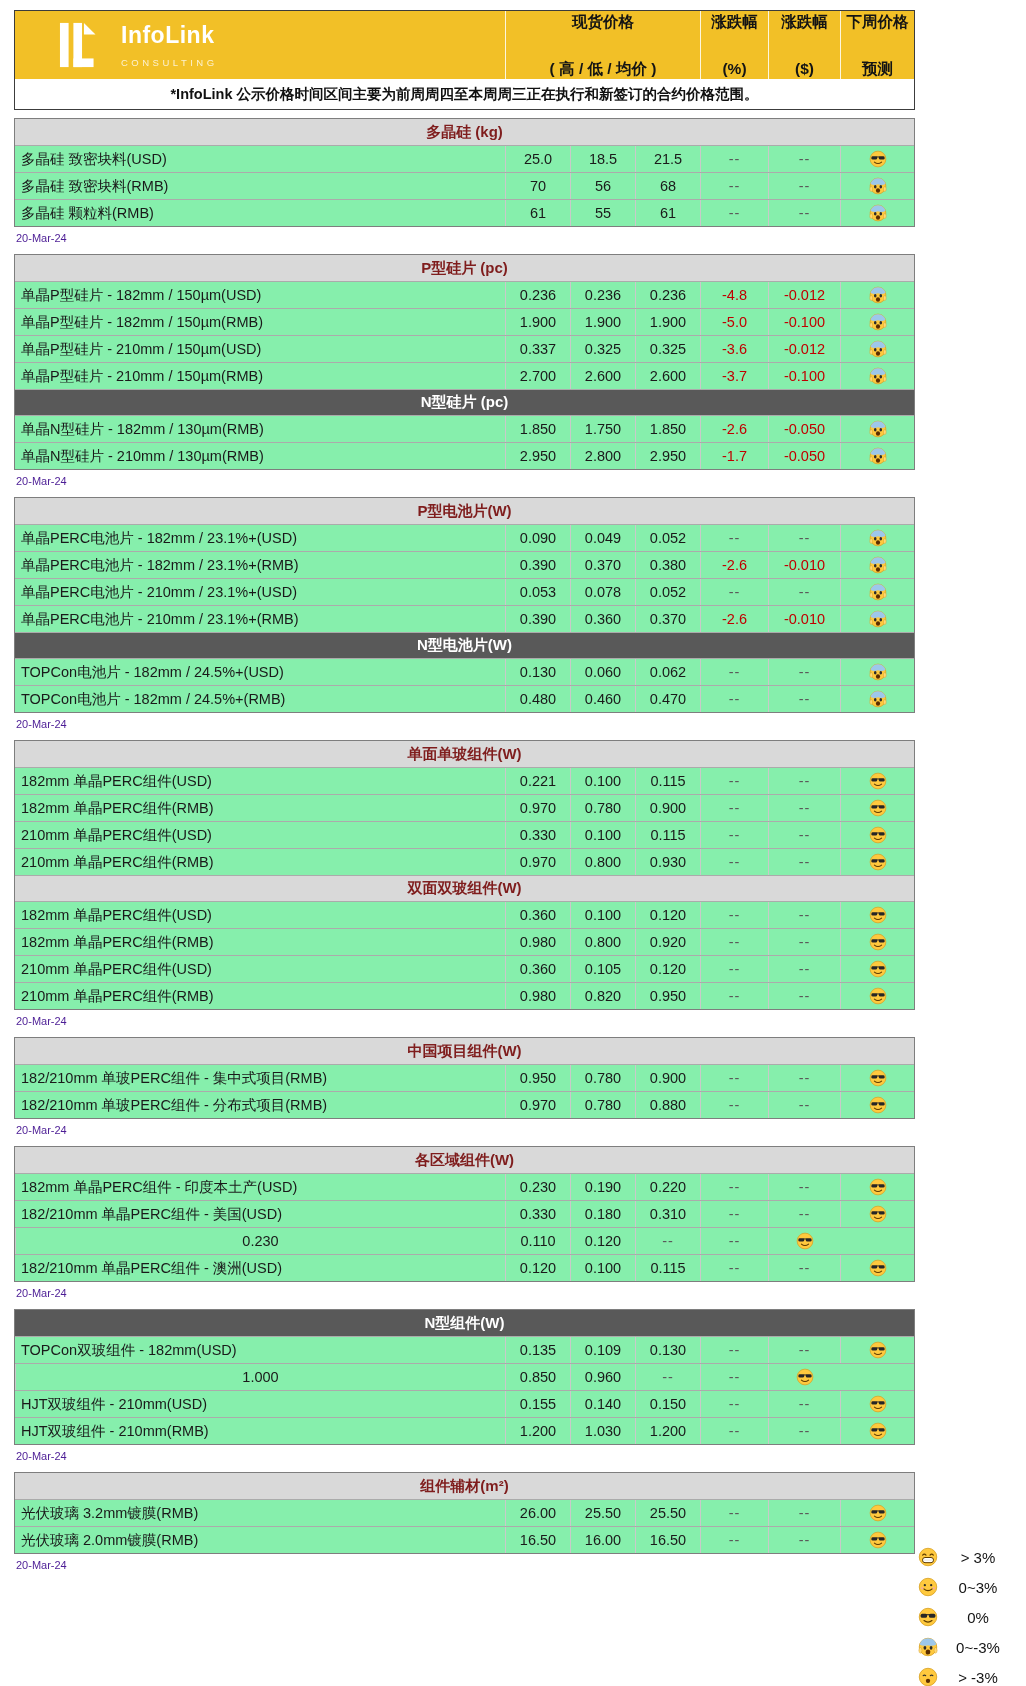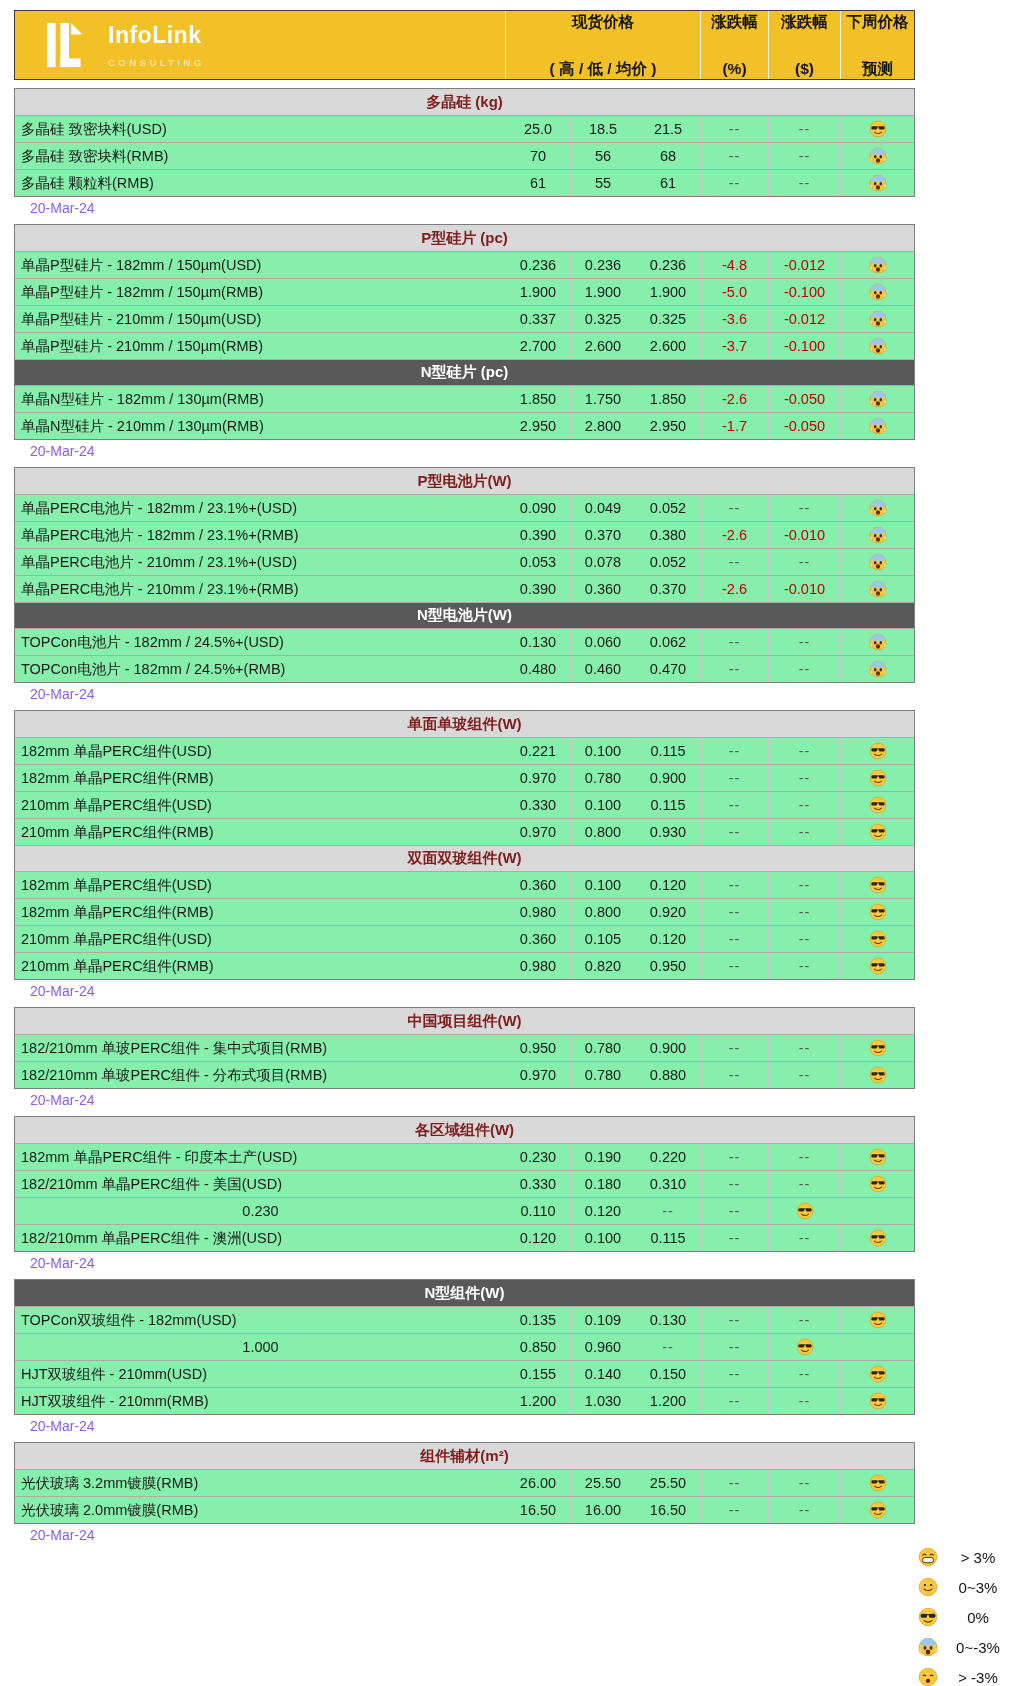--- a/index.html
+++ b/index.html
@@ -6,38 +6,38 @@
   body { background:#fff; font-family:"Liberation Sans","DejaVu Sans",sans-serif; color:#1a1a1a; }
   .page { position:relative; width:1026px; height:1686px; background:#fff; overflow:hidden; }
   .table-area { position:absolute; left:14px; top:10px; width:901px; }
 
   
   .head-block { border:1px solid #3c3c3c; margin-bottom:8px; background:#fff; }
   .yellow-header { display:grid; grid-template-columns:490px 195px 68px 72px 74px; background:#F2C027; height:68px; }
   .yellow-header > div { display:flex; flex-direction:column; align-items:center; justify-content:space-between; }
   .yellow-header > div + div { border-left:1px solid rgba(255,255,255,0.85); }
   .hcell span { display:block; text-align:center; font-weight:bold; font-size:15.5px; line-height:21px; color:#141414; }
-  .logo-cell { flex-direction:row !important; justify-content:flex-start !important; padding-left:30px; gap:13px; }
+  .logo-cell { flex-direction:row !important; justify-content:flex-start !important; padding-left:43px; gap:13px; }
   .brand-text { display:flex; flex-direction:column; }
   .brand { color:#fff; font-weight:bold; font-size:23px; line-height:24px; letter-spacing:0.5px; }
   .brand-sub { color:rgba(255,255,255,0.78); font-size:9.5px; letter-spacing:3.5px; margin-top:10px; }
   .note-row { height:30px; display:flex; align-items:center; justify-content:center; font-weight:bold; font-size:14.5px; background:#fff; color:#111; }
 
   
   .group { margin-bottom:8px; }
   .block { border:1px solid #7e7e7e; background:#fff; }
   .block > * + * { border-top:1px solid #ababab; }
   .sec-header { height:26px; background:#D9D9D9; display:flex; align-items:center; justify-content:center; font-weight:bold; font-size:15px; color:#7f1d1d; }
   .sec-header.dark { background:#595959; color:#fff; }
   .row { display:grid; grid-template-columns:490px 65px 65px 65px 68px 72px 74px; height:27px; background:#86efac; }
   .cell { display:flex; align-items:center; justify-content:center; font-size:14.5px; border-left:1px solid #c9c9c9; color:#1a1a1a; }
   .cell.name { justify-content:flex-start; padding-left:6px; border-left:none; }
   .cell.neg { color:#C00000; }
   .cell.dash { color:#5a5a5a; letter-spacing:1px; }
-  .date-label { margin:4px 0 0 16px; height:15px; line-height:15px; color:#8b5cf6; font-size:14px; }
+  .date-label { margin:4px 0 0 2px; height:15px; line-height:15px; color:#4c1d95; font-size:11px; }
 
   
   .legend { position:absolute; left:916px; top:1542px; }
   .legend-item { display:flex; align-items:center; height:30px; }
   .legend-icon { width:24px; display:flex; align-items:center; justify-content:center; }
   .legend-label { width:76px; text-align:center; font-size:15px; color:#141414; }
 
   .face-icon { display:flex; align-items:center; justify-content:center; }
 </style>
 </head>
@@ -72,20 +72,21 @@
         </div>
         <div class="hcell">
           <span>涨跌幅</span>
           <span>($)</span>
         </div>
         <div class="hcell">
           <span>下周价格</span>
           <span>预测</span>
         </div>
       </div>
+      <div class="note-row">*InfoLink 公示价格时间区间主要为前周周四至本周周三正在执行和新签订的合约价格范围。</div>
     </div>
 
     <div>
         <div class="group">
           <div class="block">
             <div class="sec-header">多晶硅 (kg)</div>
             <div class="row">
               <div class="cell name">多晶硅 致密块料(USD)</div>
               <div class="cell">25.0</div>
               <div class="cell">18.5</div>

